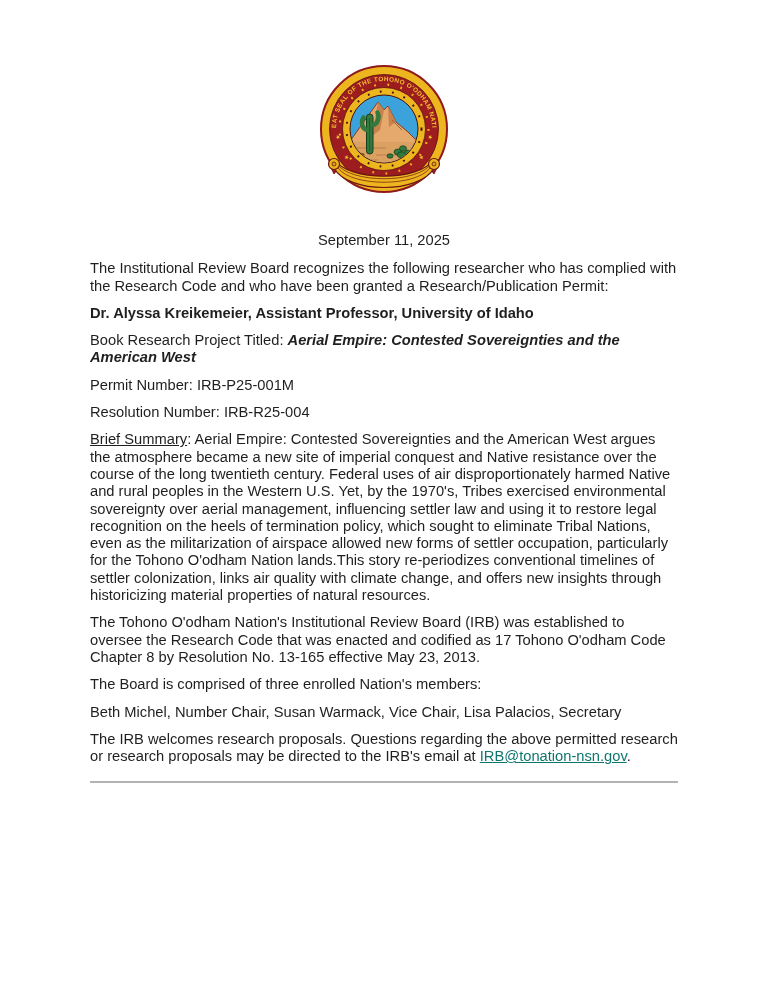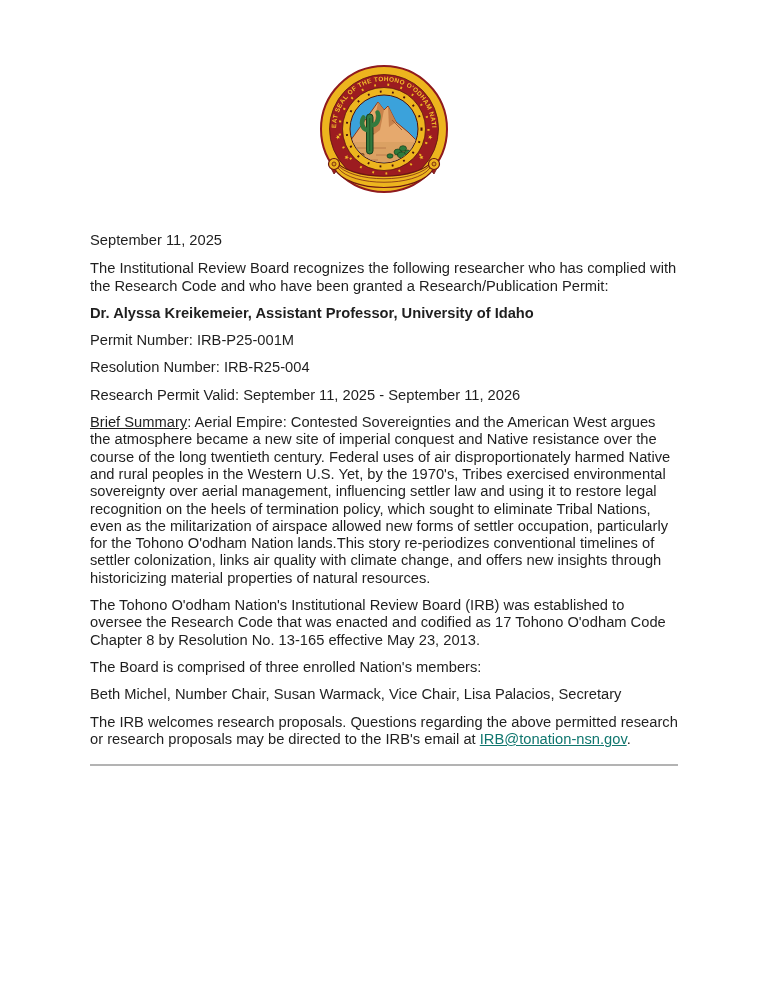--- a/index.html
+++ b/index.html
@@ -4,21 +4,21 @@
 <style>
   html,body { margin:0; padding:0; background:#ffffff; }
   body {
     width:768px; height:994px;
     font-family:"Liberation Sans","DejaVu Sans",sans-serif;
     color:#1f1f1f;
   }
   .page { position:relative; width:768px; height:994px; overflow:hidden; background:#ffffff; }
   .seal-wrap { width:132px; height:138px; margin:64px auto 0; }
   .content { margin:0 90px; font-size:14.7px; line-height:17.3px; }
-  .date-line { text-align:left; margin:30px 0 11px; }
+  .date-line { text-align:center; margin:30px 0 11px; }
   p { margin:8px 0 10px; }
   .bold { font-weight:bold; }
   .book-title { font-weight:bold; font-style:italic; }
   .u { text-decoration:underline; }
   a.email { color:#0f766e; text-decoration:underline; cursor:pointer; }
   .divider { margin-top:16px; height:2px; background:#b3b3b3; }
   svg text { font-family:"Liberation Sans","DejaVu Sans",sans-serif; }
 </style>
 </head>
 <body>
@@ -97,26 +97,26 @@
   </div>
 
   <div class="content">
 
     <div class="date-line">September 11, 2025</div>
 
     <p>The Institutional Review Board recognizes the following researcher who has complied with the Research Code and who have been granted a Research/Publication Permit:</p>
 
     <p class="bold">Dr. Alyssa Kreikemeier, Assistant Professor, University of Idaho</p>
 
+    <p><span>Book Research Project Titled: </span><span class="book-title">Aerial Empire: Contested Sovereignties and the American West</span></p>
 
     <p>Permit Number: IRB-P25-001M</p>
 
     <p>Resolution Number: IRB-R25-004</p>
 
-    <p>Research Permit Valid: September 11, 2025 - September 11, 2026</p>
 
     <p><span class="u">Brief Summary</span><span>:  Aerial Empire: Contested Sovereignties and the American West argues the atmosphere became a new site of imperial conquest and Native resistance over the course of the long twentieth century. Federal uses of air disproportionately harmed Native and rural peoples in the Western U.S. Yet, by the 1970's, Tribes exercised environmental sovereignty over aerial management, influencing settler law and using it to restore legal recognition on the heels of termination policy, which sought to eliminate Tribal Nations, even as the militarization of airspace allowed new forms of settler occupation, particularly for the Tohono O'odham Nation lands.This story re-periodizes conventional timelines of settler colonization, links air quality with climate change, and offers new insights through historicizing material properties of natural resources.</span></p>
 
     <p>The Tohono O'odham Nation's Institutional Review Board (IRB) was established to oversee the Research Code that was enacted and codified as 17 Tohono O'odham Code Chapter 8 by Resolution No. 13-165 effective May 23, 2013.</p>
 
     <p>The Board is comprised of three enrolled Nation's members:</p>
 
     <p>Beth Michel, Number Chair, Susan Warmack, Vice Chair, Lisa Palacios, Secretary</p>
 
     <p><span>The IRB welcomes research proposals. Questions regarding the above permitted research or research proposals may be directed to the IRB's email at </span><a class="email" href="#">IRB@tonation-nsn.gov</a><span>.</span></p>

